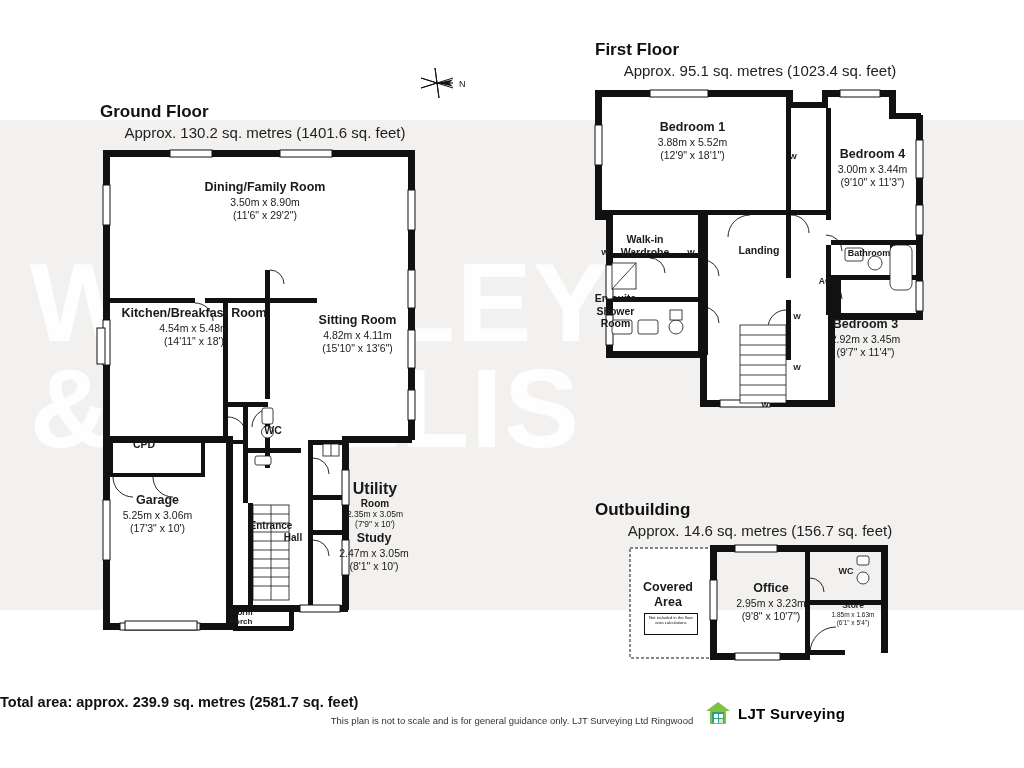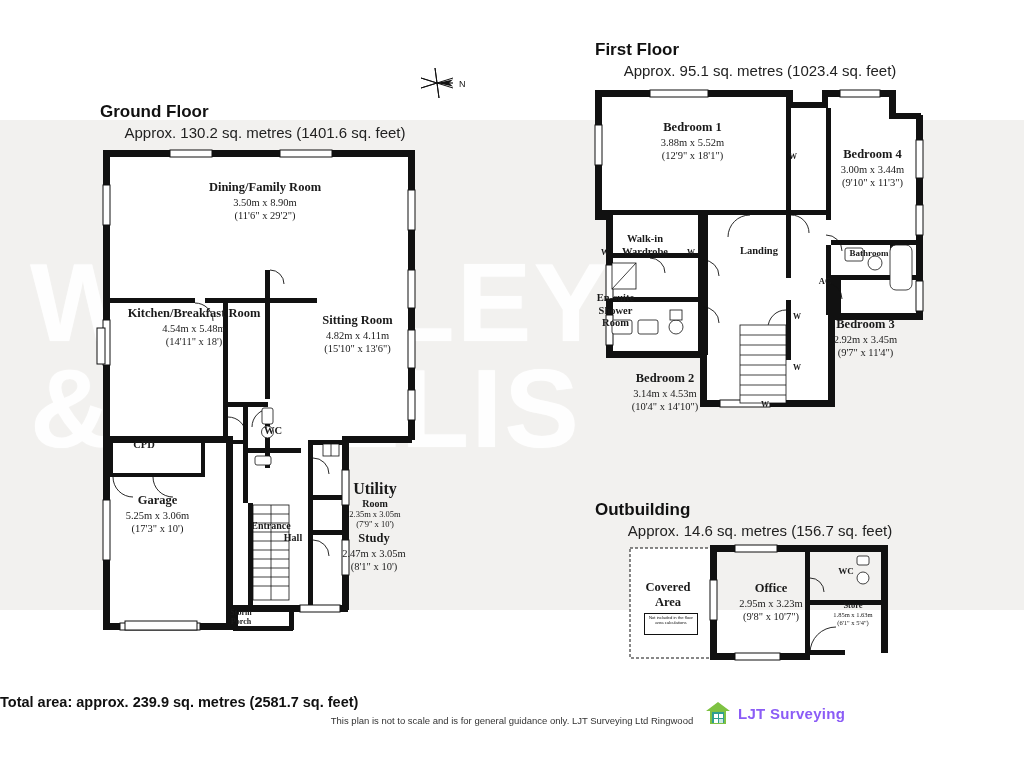--- a/index.html
+++ b/index.html
@@ -31,40 +31,40 @@
   .title{
     position:absolute;text-align:left;
     font-weight:700;font-size:17px;color:#111;
   }
   .subtitle{
     position:absolute;text-align:center;
     font-size:15px;color:#222;
   }
 
   .label{
-    position:absolute;text-align:center;line-height:1.25;font-family:Liberation Serif, serif;
+    position:absolute;text-align:center;line-height:1.25;
   }
   .label .nm{font-weight:700;font-size:12.5px;display:block;}
   .label .dim{font-size:10.5px;display:block;}
   .label.small .nm{font-size:10.5px;}
   .label.small .dim{font-size:8.5px;}
   .label.tiny .nm{font-size:8px;}
   .label.tiny .dim{font-size:6.5px;}
 
   .footer-total{
     position:absolute;left:0;top:694px;width:1024px;text-align:left;
     font-size:14.5px;font-weight:700;color:#111;
   }
   .footer-note{
     position:absolute;left:0;top:715px;width:1024px;text-align:center;
     font-size:9.5px;color:#333;
   }
   .brandwrap{position:absolute;left:705px;top:700px;display:flex;align-items:center;gap:7px;}
   .brandmark{width:26px;height:26px;position:relative;}
-  .brandtext{font-size:15px;font-weight:700;color:#8b5cf6;letter-spacing:0.3px;}
+  .brandtext{font-size:15px;font-weight:700;color:#000000;letter-spacing:0.3px;}
 
   .compass{position:absolute;left:415px;top:62px;width:56px;height:42px;}
 
   svg{display:block;}
 </style>
 </head>
 <body>
 
 <div class="stage">
 
@@ -388,25 +388,20 @@
     <span class="dim">3.00m x 3.44m</span>
     <span class="dim">(9'10" x 11'3")</span>
   </div>
 
   <div class="label" style="left:808px;top:317px;width:115px;">
     <span class="nm">Bedroom 3</span>
     <span class="dim">2.92m x 3.45m</span>
     <span class="dim">(9'7" x 11'4")</span>
   </div>
 
-  <div class="label" style="left:605px;top:371px;width:120px;">
-    <span class="nm">Bedroom 2</span>
-    <span class="dim">3.14m x 4.53m</span>
-    <span class="dim">(10'4" x 14'10")</span>
-  </div>
 
   <div class="label small" style="left:605px;top:233px;width:80px;line-height:1.2;">
     <span class="nm">Walk-in</span>
     <span class="nm">Wardrobe</span>
   </div>
 
   <div class="label small" style="left:578px;top:292px;width:75px;line-height:1.2;">
     <span class="nm">En-suite</span>
     <span class="nm">Shower</span>
     <span class="nm">Room</span>

